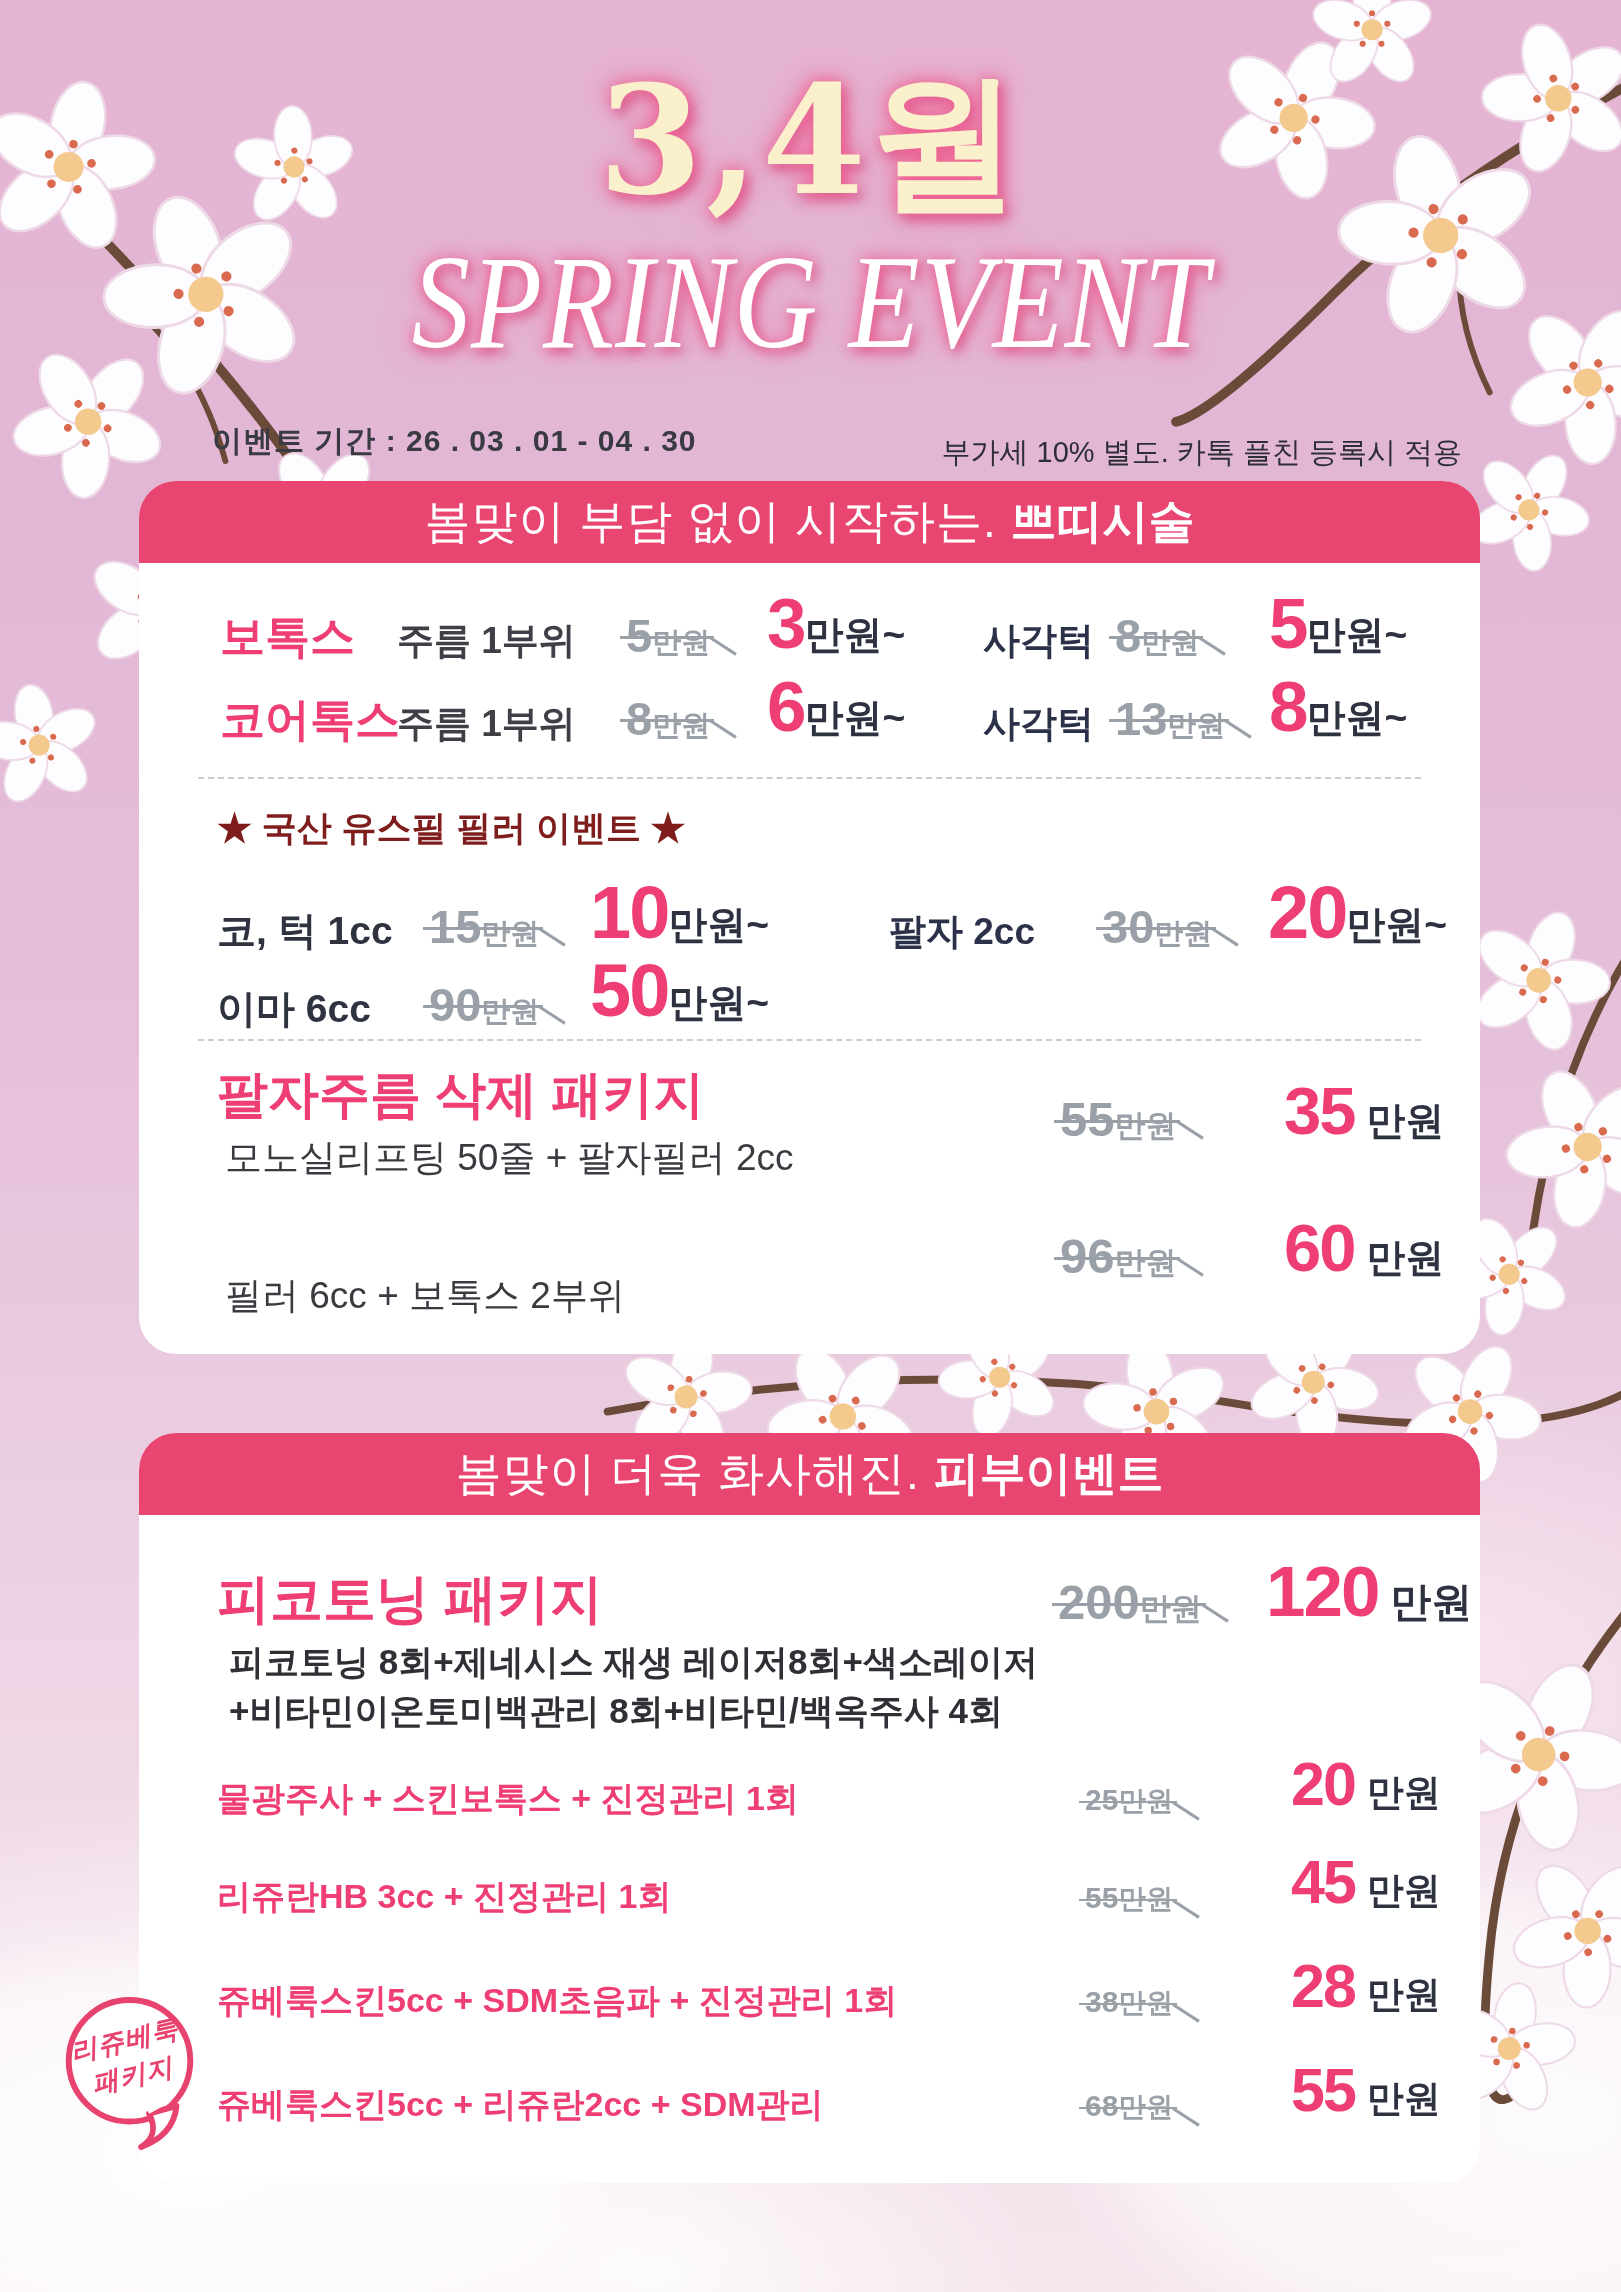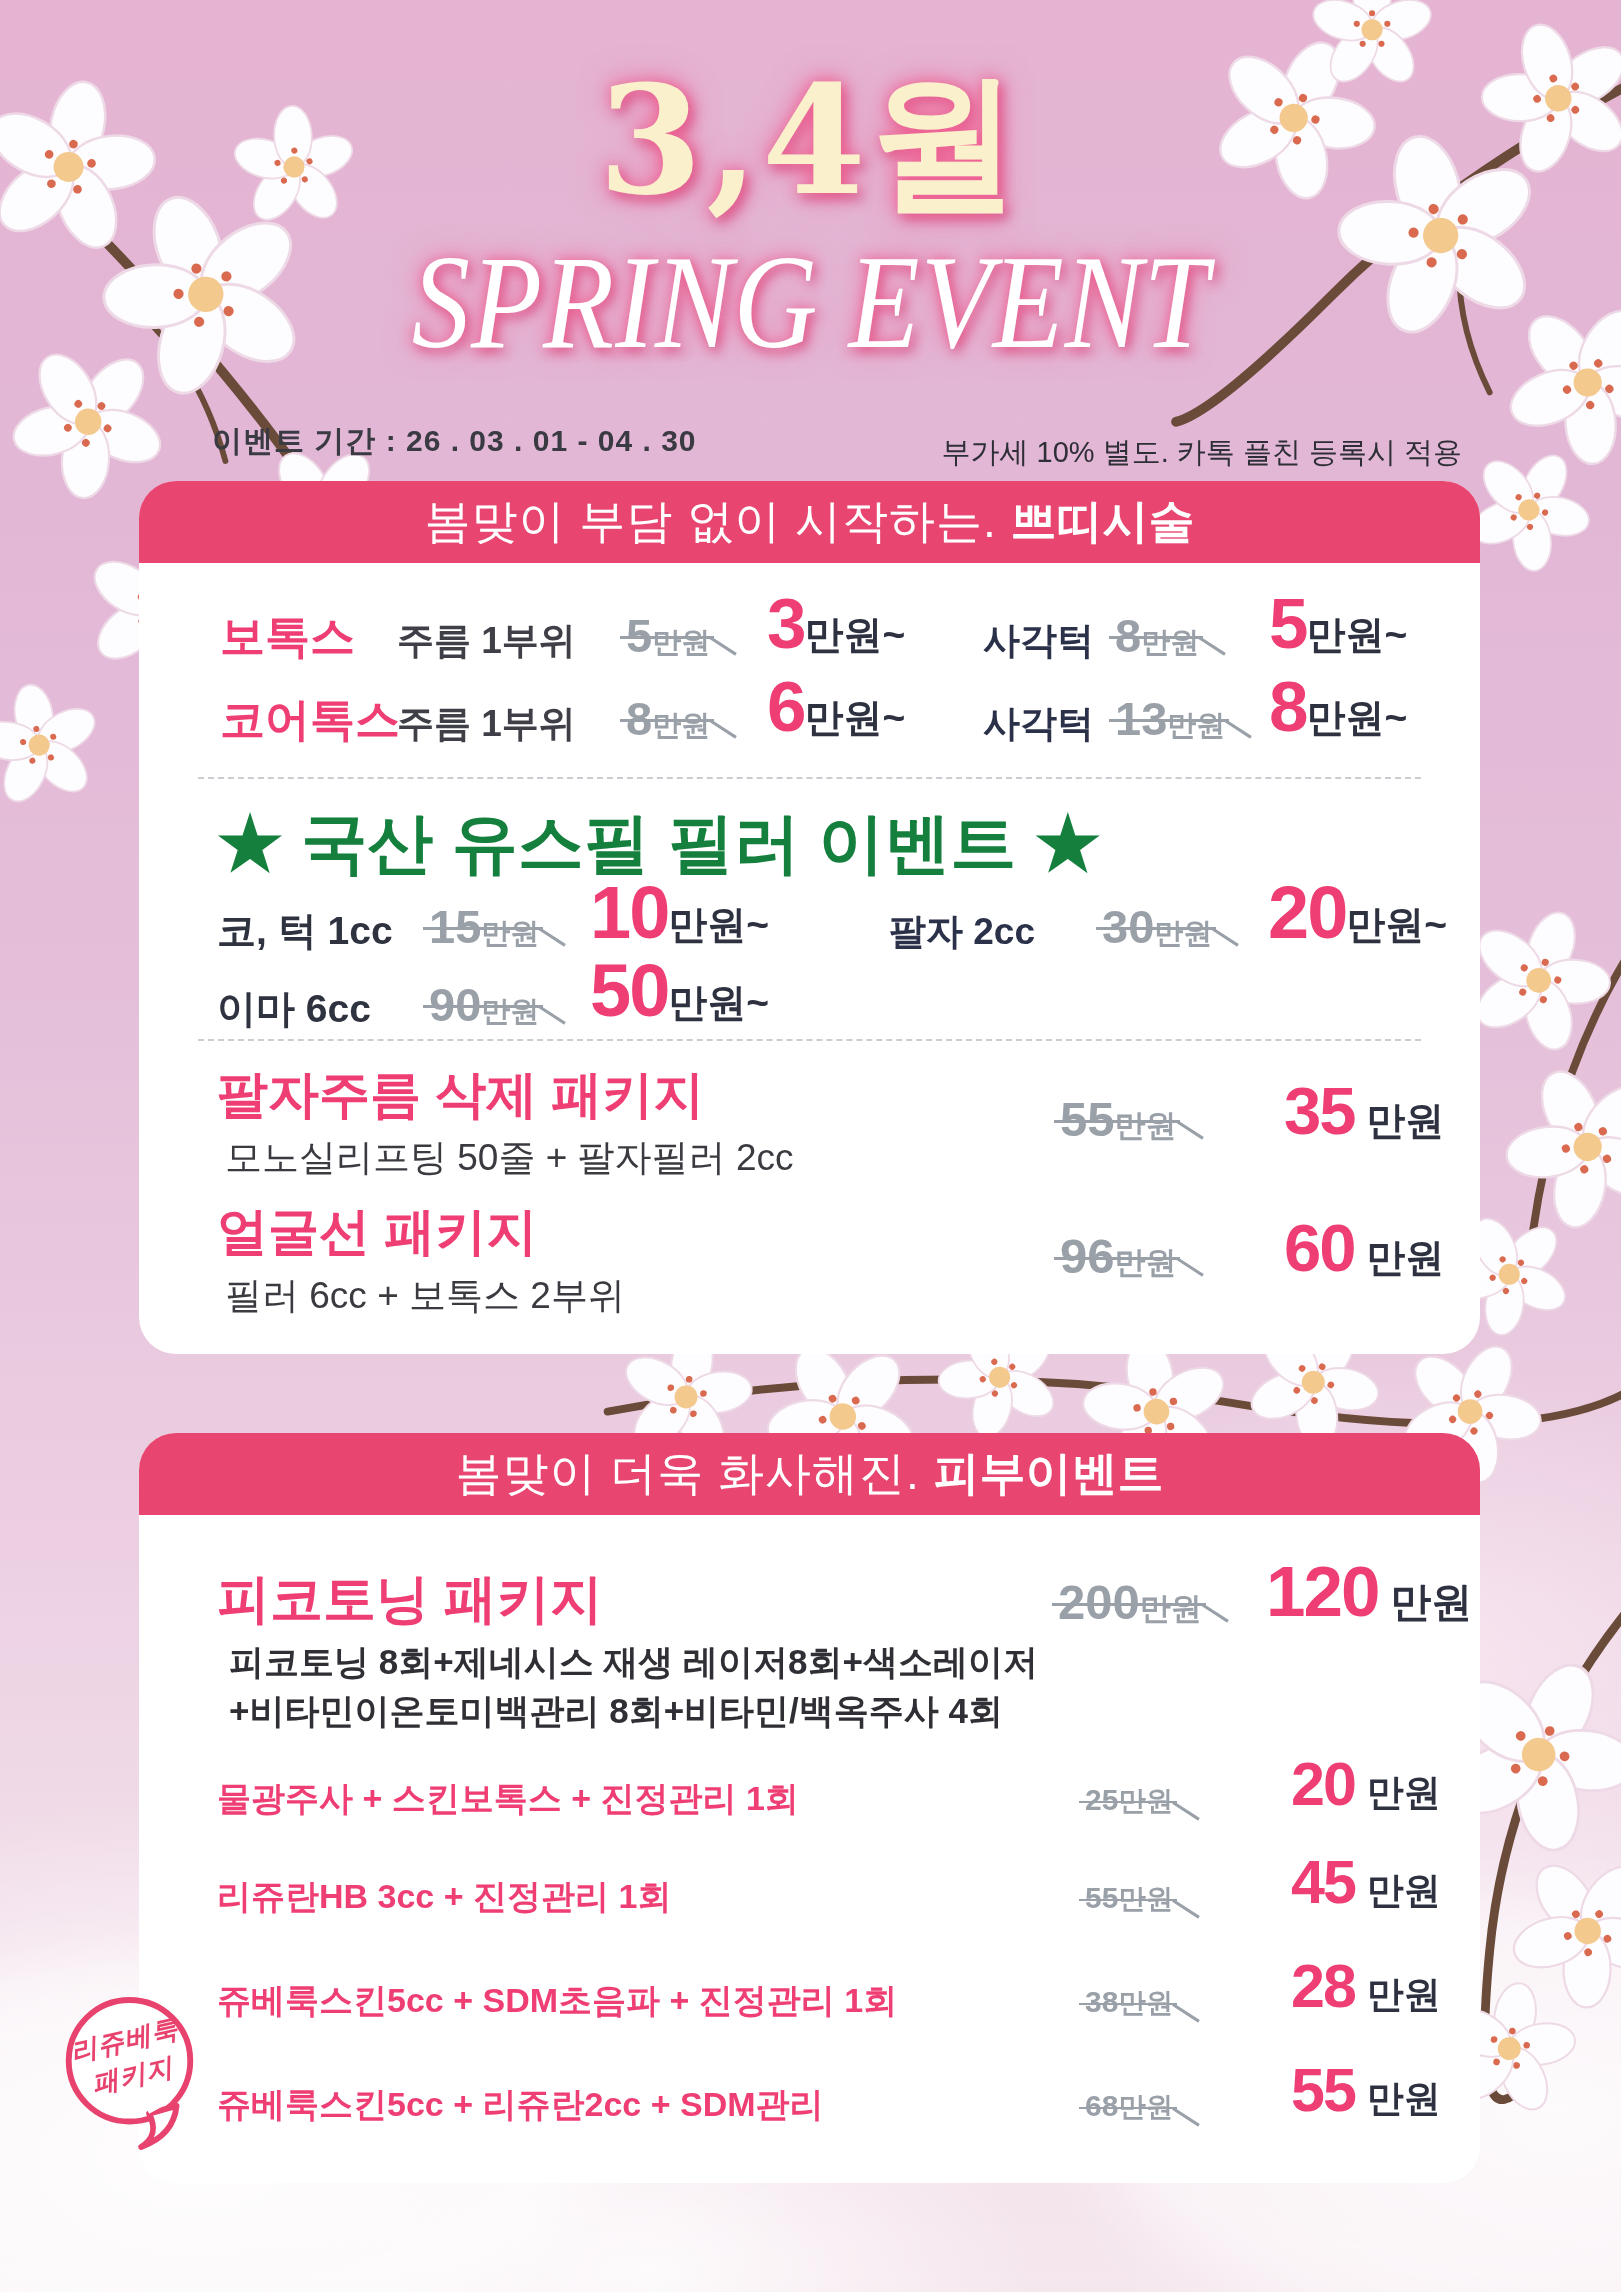--- a/index.html
+++ b/index.html
@@ -66,21 +66,21 @@
   .new-price{display:inline-flex;align-items:baseline;line-height:1;white-space:nowrap;}
   .new-price .n{font-size:71px;font-weight:800;color:#ee3e73;letter-spacing:-2px;}
   .new-price .u{font-size:39px;font-weight:700;color:#2e3240;}
   .np-fill .n{font-size:74px;}
   .np-pkg .n{font-size:67px;} .np-pkg .u{margin-left:11.8px;}
   .np-hero .n{font-size:71px;} .np-hero .u{margin-left:11.8px;font-size:41px;}
   .np-row2 .n{font-size:61px;} .np-row2 .u{margin-left:11.8px;font-size:37px;}
 
   .dashed{position:absolute;left:59px;right:59px;border-top:2.9px dashed #cfc9d1;}
 
-  .sec-title{position:absolute;left:78px;color:#15803d;font-weight:800;font-size:66px;line-height:1;white-space:nowrap;}
+  .sec-title{position:absolute;left:78px;color:#7f1d1d;font-weight:800;font-size:35px;line-height:1;white-space:nowrap;}
   .pkg-title{position:absolute;left:78px;color:#ee3e73;font-weight:800;font-size:51px;line-height:1;white-space:nowrap;}
   .pkg-sub{position:absolute;left:86px;color:#3a3a40;font-weight:500;font-size:37px;line-height:1;white-space:nowrap;}
   .row-title{position:absolute;left:78px;color:#ee3e73;font-weight:800;font-size:34px;line-height:1;white-space:nowrap;}
   .desc{position:absolute;left:90px;color:#2f2f35;font-weight:600;font-size:35px;line-height:1;white-space:nowrap;}
 
   
   .badge{position:absolute;left:55px;top:1990px;width:149px;height:165px;z-index:4;}
   .badge svg{position:absolute;inset:0;}
   .badge-text{
     position:absolute;left:0;top:33px;width:147px;text-align:center;
@@ -274,21 +274,20 @@
           <span class="old-price op-lg"><span class="n">55</span><span class="u">만원</span></span>
         </span>
         <span class="col" style="left:1145px;">
           <span class="new-price np-pkg">
               <span class="n">35</span>
               <span class="u">만원</span>
             </span>
         </span>
       </div>
 
-      <div class="pkg-title" style="top:643px;">얼굴선 패키지</div>
       <div class="pkg-sub" style="top:714px;">필러 6cc + 보톡스 2부위</div>
       <div class="abs-row" style="top:655px;height:63px;">
         <span class="col" style="left:921px;">
           <span class="old-price op-lg"><span class="n">96</span><span class="u">만원</span></span>
         </span>
         <span class="col" style="left:1145px;">
           <span class="new-price np-pkg">
               <span class="n">60</span>
               <span class="u">만원</span>
             </span>

